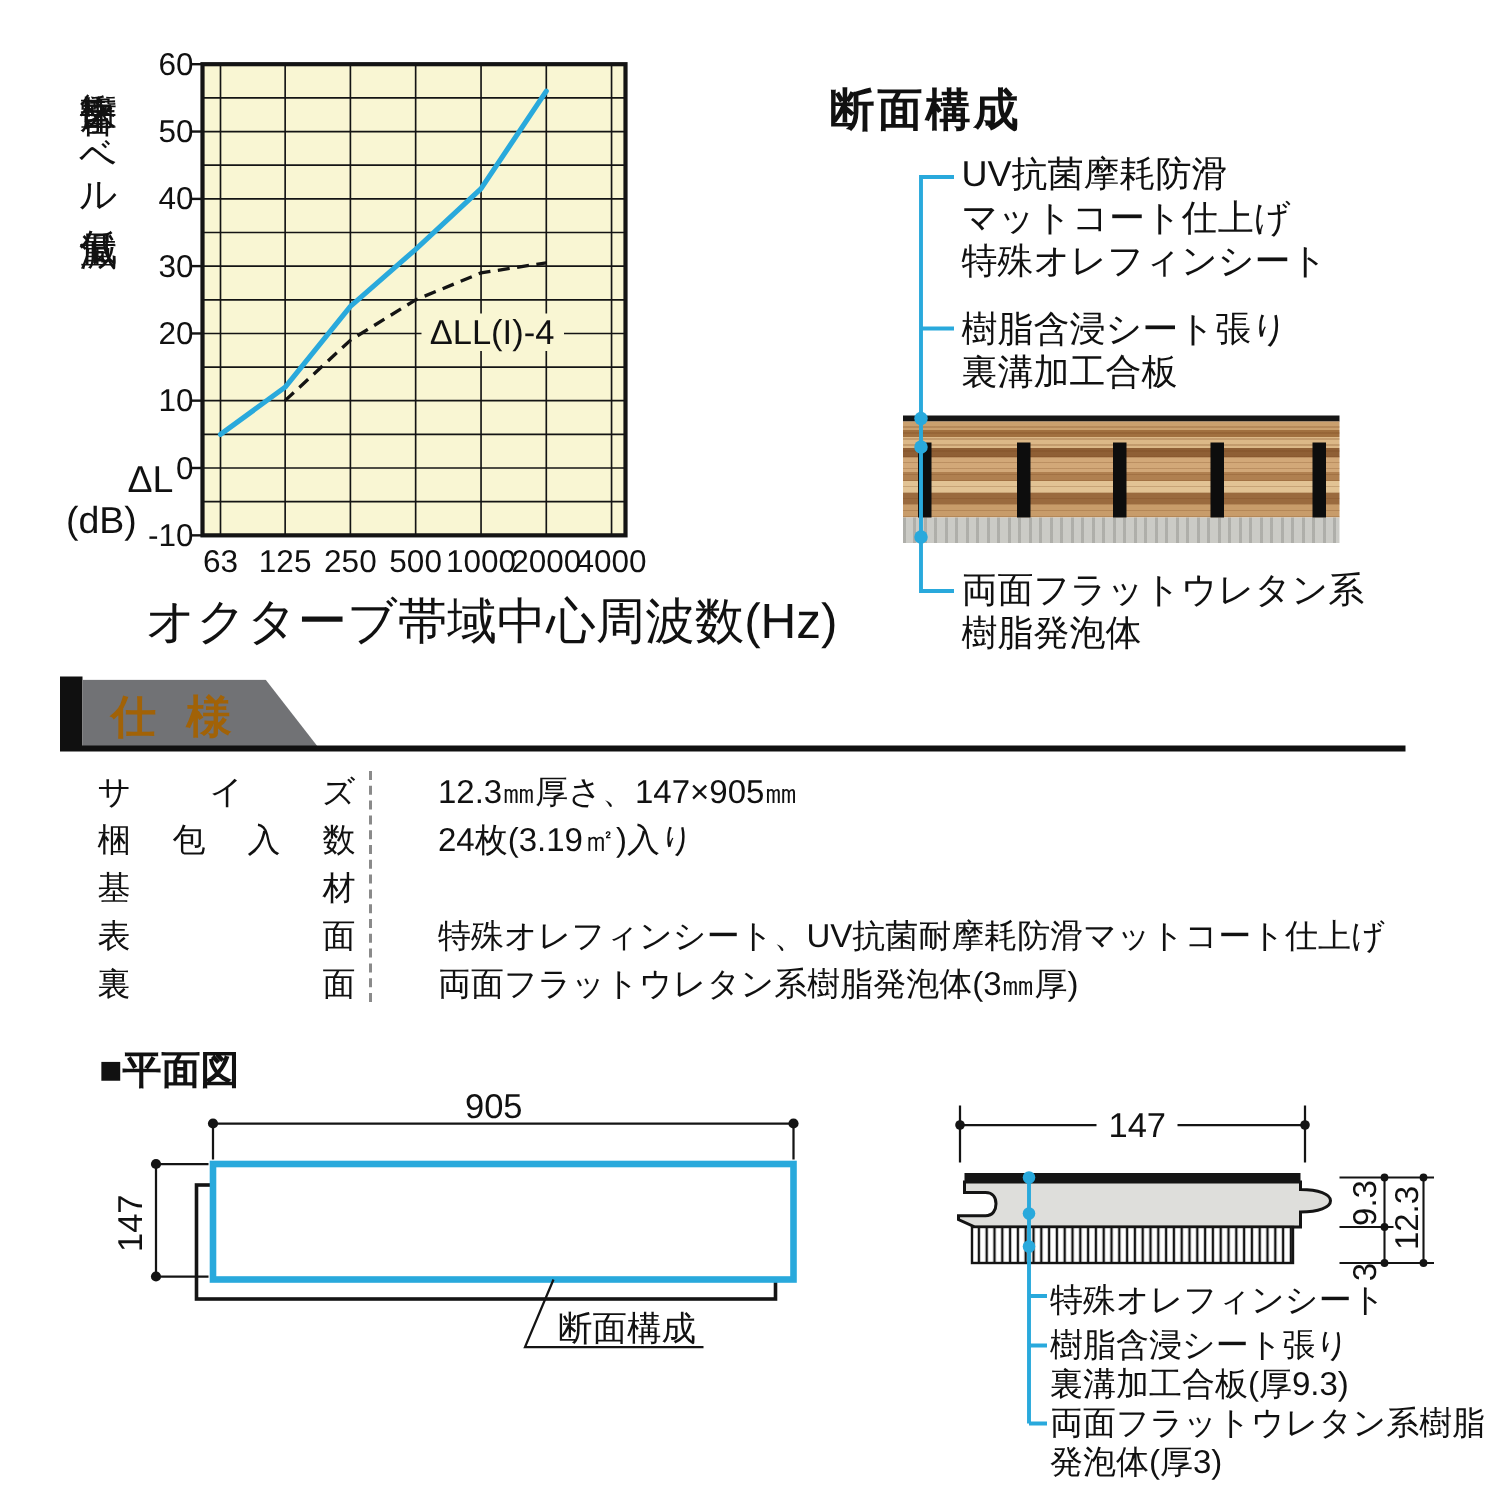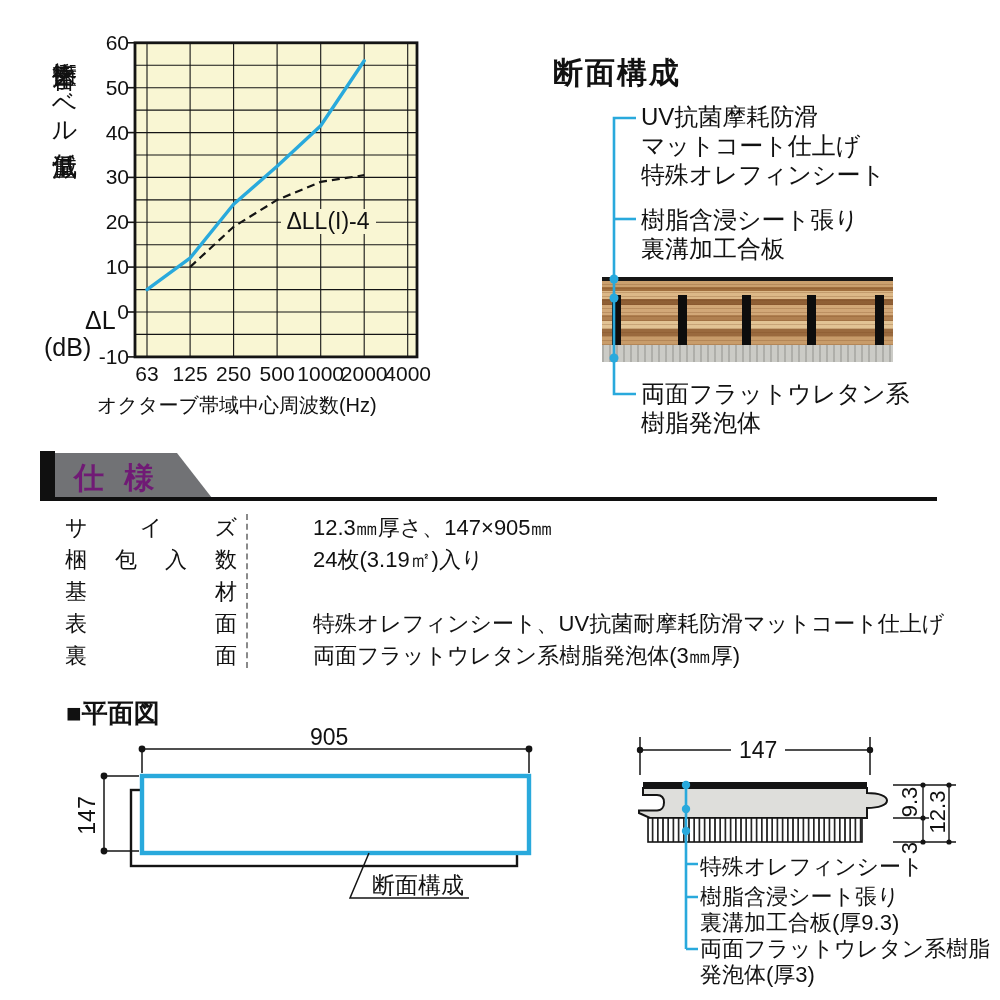--- a/index.html
+++ b/index.html
@@ -15,21 +15,21 @@
   .cs-label{font-size:24px;line-height:29px;}
   
   .flag-bar{left:40px;top:451px;width:15px;height:49px;background:#101010;z-index:3;}
   .flag{left:55px;top:453px;width:157px;height:45px;background:#717275;
         clip-path:polygon(0 0,122px 0,157px 100%,0 100%);z-index:3;}
   .flag-underline{left:40px;top:497px;width:897px;height:4px;background:#101010;z-index:3;}
   
   .spec-table{left:65px;top:512px;width:900px;z-index:4;}
   .spec-row{position:relative;height:32px;display:flex;align-items:center;font-size:22px;}
   .spec-label{width:172px;display:flex;justify-content:space-between;flex:0 0 auto;}
-  .spec-value{margin-left:76px;white-space:nowrap;}
+  .spec-value{margin-left:55px;white-space:nowrap;}
   .spec-sep{left:246px;top:514px;height:154px;width:0;border-left:2px dashed #8a8a8a;z-index:4;}
   
   .wood{left:602px;top:277px;width:291px;height:85px;z-index:2;}
   .wood-top{position:absolute;left:0;top:0;width:100%;height:4px;background:#161616;}
   .wood-body{position:absolute;left:0;top:4px;width:100%;height:64px;
     background:
       repeating-linear-gradient(180deg,rgba(0,0,0,0) 0 3px,rgba(120,70,30,.25) 3px 4px),
       linear-gradient(180deg,#caa06e 0 9%,#a1703f 9% 16%,#dcb887 16% 28%,#8f5f35 28% 37%,
         #d2a878 37% 53%,#b08050 53% 62%,#e2c394 62% 75%,#9a6a3e 75% 86%,#c89c6a 86% 100%);}
   .wood-gray{position:absolute;left:0;bottom:0;width:100%;height:17px;background:#cbcbc6;
@@ -110,21 +110,21 @@
       <text x="277.1" y="381">500</text>
       <text x="320.7" y="381">1000</text>
       <text x="364.2" y="381">2000</text>
       <text x="407.7" y="381">4000</text>
     </g>
   </svg>
 
   <div class="txt y-axis-vert" style="left:52px;top:42px;">床衝撃音レベル低減量</div>
   <div class="txt" style="left:53px;top:306px;font-size:25px;margin-left:32px;">ΔL</div>
   <div class="txt" style="left:44px;top:333px;font-size:25px;">(dB)</div>
-  <div class="txt" style="left:97px;top:392px;font-size:20px;">オクターブ帯域中心周波数(Hz)</div>
+  <div class="txt" style="left:97px;top:392px;font-size:33px;">オクターブ帯域中心周波数(Hz)</div>
 
   <div class="txt b" style="left:553px;top:53px;font-size:30px;letter-spacing:2px;">断面構成</div>
 
   <div class="txt cs-label" style="left:641px;top:102px;">
     <div>UV抗菌摩耗防滑</div>
     <div>マットコート仕上げ</div>
     <div>特殊オレフィンシート</div>
   </div>
   <div class="txt cs-label" style="left:641px;top:205px;">
     <div>樹脂含浸シート張り</div>
@@ -141,21 +141,21 @@
     <div class="wood-gray"></div>
     <div class="wood-bar" style="left:10px;"></div>
     <div class="wood-bar" style="left:76px;"></div>
     <div class="wood-bar" style="left:140px;"></div>
     <div class="wood-bar" style="left:205px;"></div>
     <div class="wood-bar" style="left:273px;"></div>
   </div>
 
   <div class="abs flag-bar"></div>
   <div class="abs flag"></div>
-  <div class="txt b" style="left:74px;top:458px;font-size:30px;letter-spacing:6px;color:#701a75;">仕 様</div>
+  <div class="txt b" style="left:74px;top:458px;font-size:30px;letter-spacing:6px;color:#a16207;">仕 様</div>
   <div class="abs flag-underline"></div>
 
   <div class="abs spec-table">
     <div class="spec-row">
       <div class="spec-label">
           <span>サ</span>
           <span>イ</span>
           <span>ズ</span>
         </div>
       <div class="spec-value">12.3㎜厚さ、147×905㎜</div>

